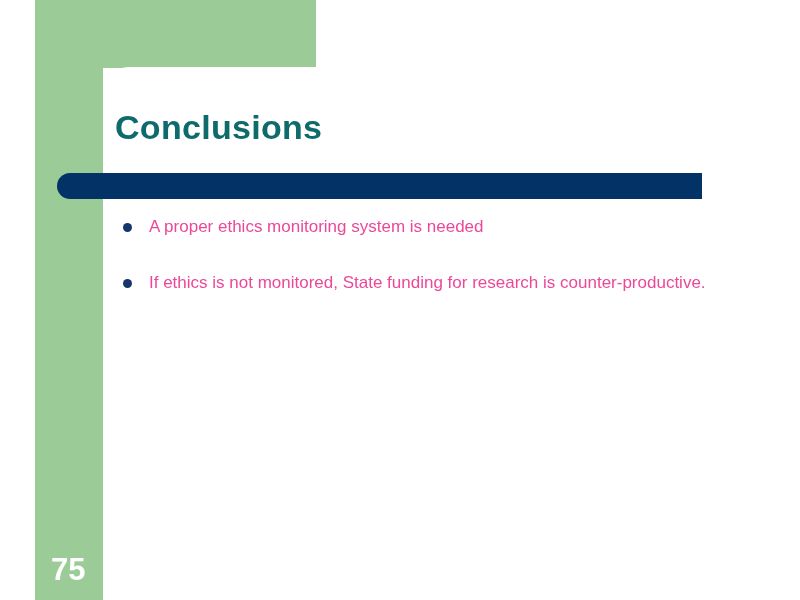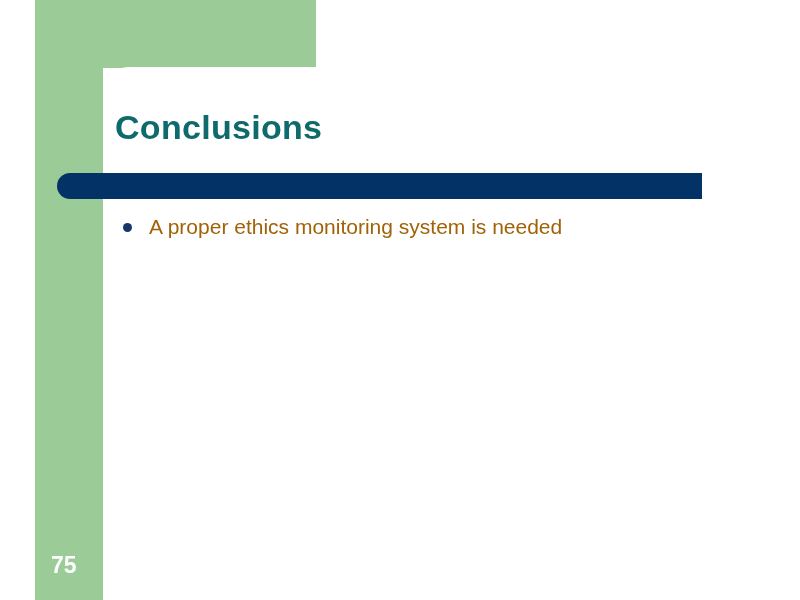--- a/index.html
+++ b/index.html
@@ -77,23 +77,23 @@
     top: 212px;
     width: 660px;
     margin: 0;
     padding: 0;
     list-style: none;
   }
   .bullet-item {
     position: relative;
     padding-left: 32px;
     margin-bottom: 26px;
-    font-size: 21px;
+    font-size: 17px;
     line-height: 30px;
-    color: #a16207;
+    color: #ec4899;
   }
   .bullet-item:last-child {
     margin-bottom: 0;
   }
   .bullet-dot {
     position: absolute;
     left: 6px;
     top: 11px;
     width: 9px;
     height: 9px;
@@ -101,21 +101,21 @@
     background: #16366b;
   }
   .bullet-text {
     display: block;
   }
   
   .page-number {
     position: absolute;
     left: 16px;
     top: 552px;
-    font-size: 23px;
+    font-size: 31px;
     font-weight: bold;
     color: #ffffff;
   }
 </style>
 </head>
 <body>
 
 <div class="slide">
 
   <div class="green-sidebar"></div>
@@ -124,17 +124,21 @@
 
   <div class="slide-title">Conclusions</div>
 
   <div class="accent-bar"></div>
 
   <ul class="bullet-list">
     <li class="bullet-item">
       <span class="bullet-dot"></span>
       <span class="bullet-text">A proper ethics monitoring system is needed</span>
     </li>
+    <li class="bullet-item">
+      <span class="bullet-dot"></span>
+      <span class="bullet-text">If ethics is not monitored, State funding for research is counter-productive.</span>
+    </li>
   </ul>
 
   <div class="page-number">75</div>
 
 </div>
 
 </body></html>

